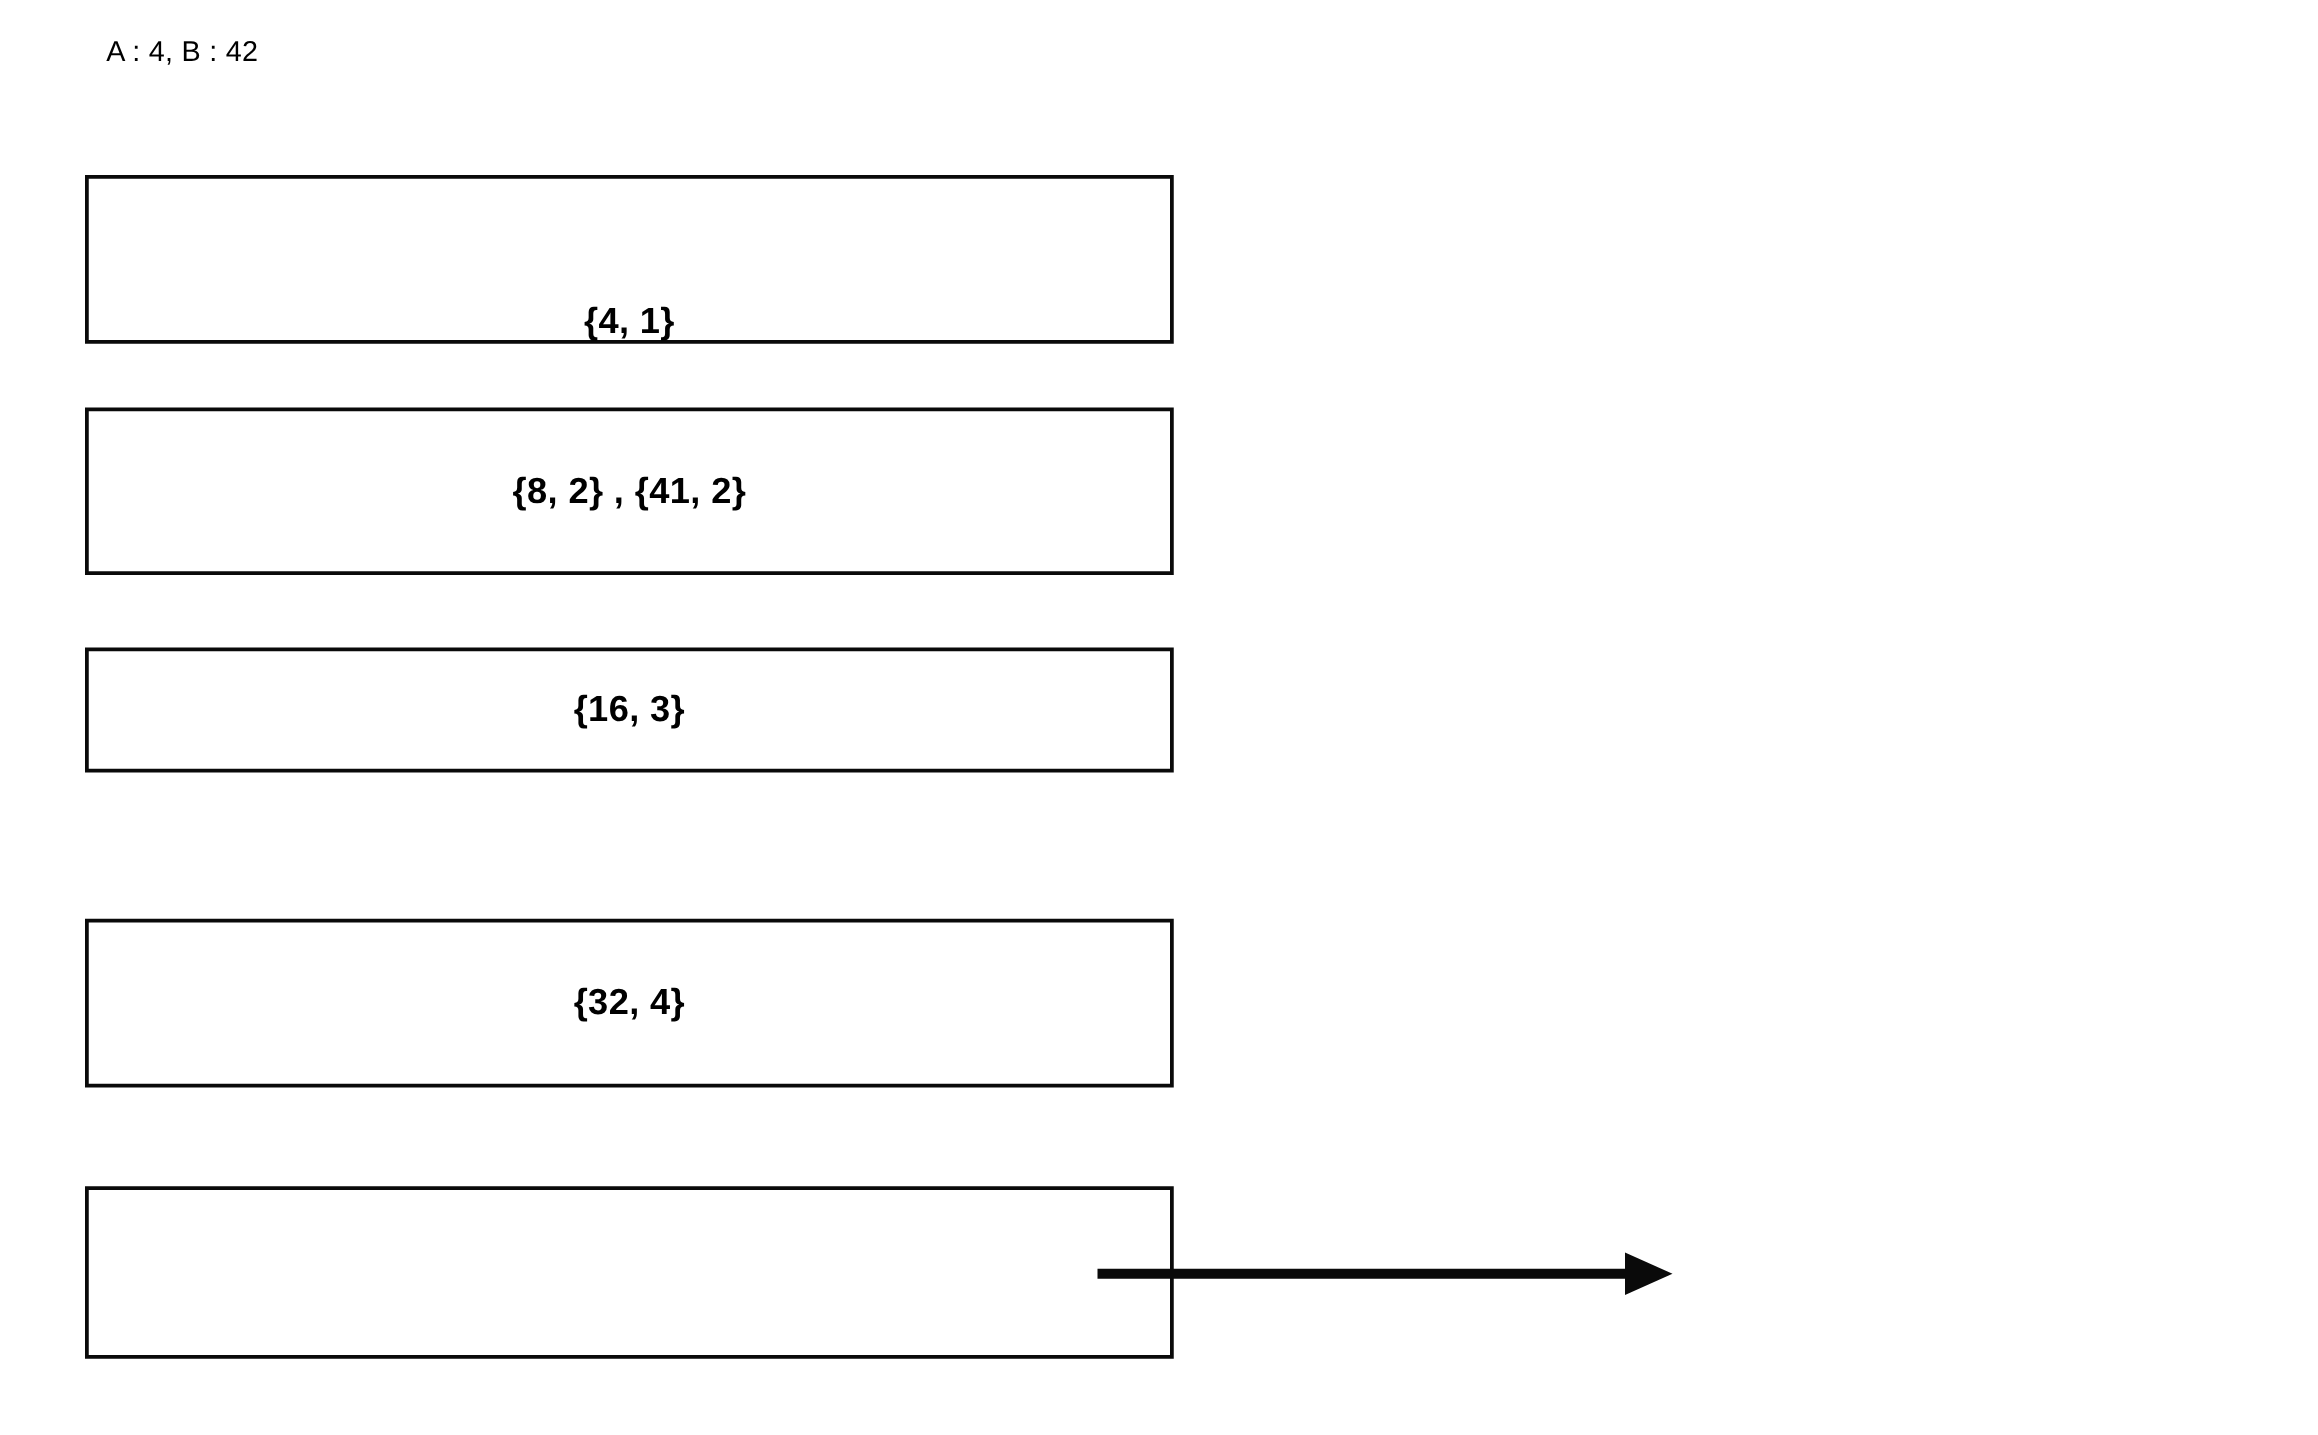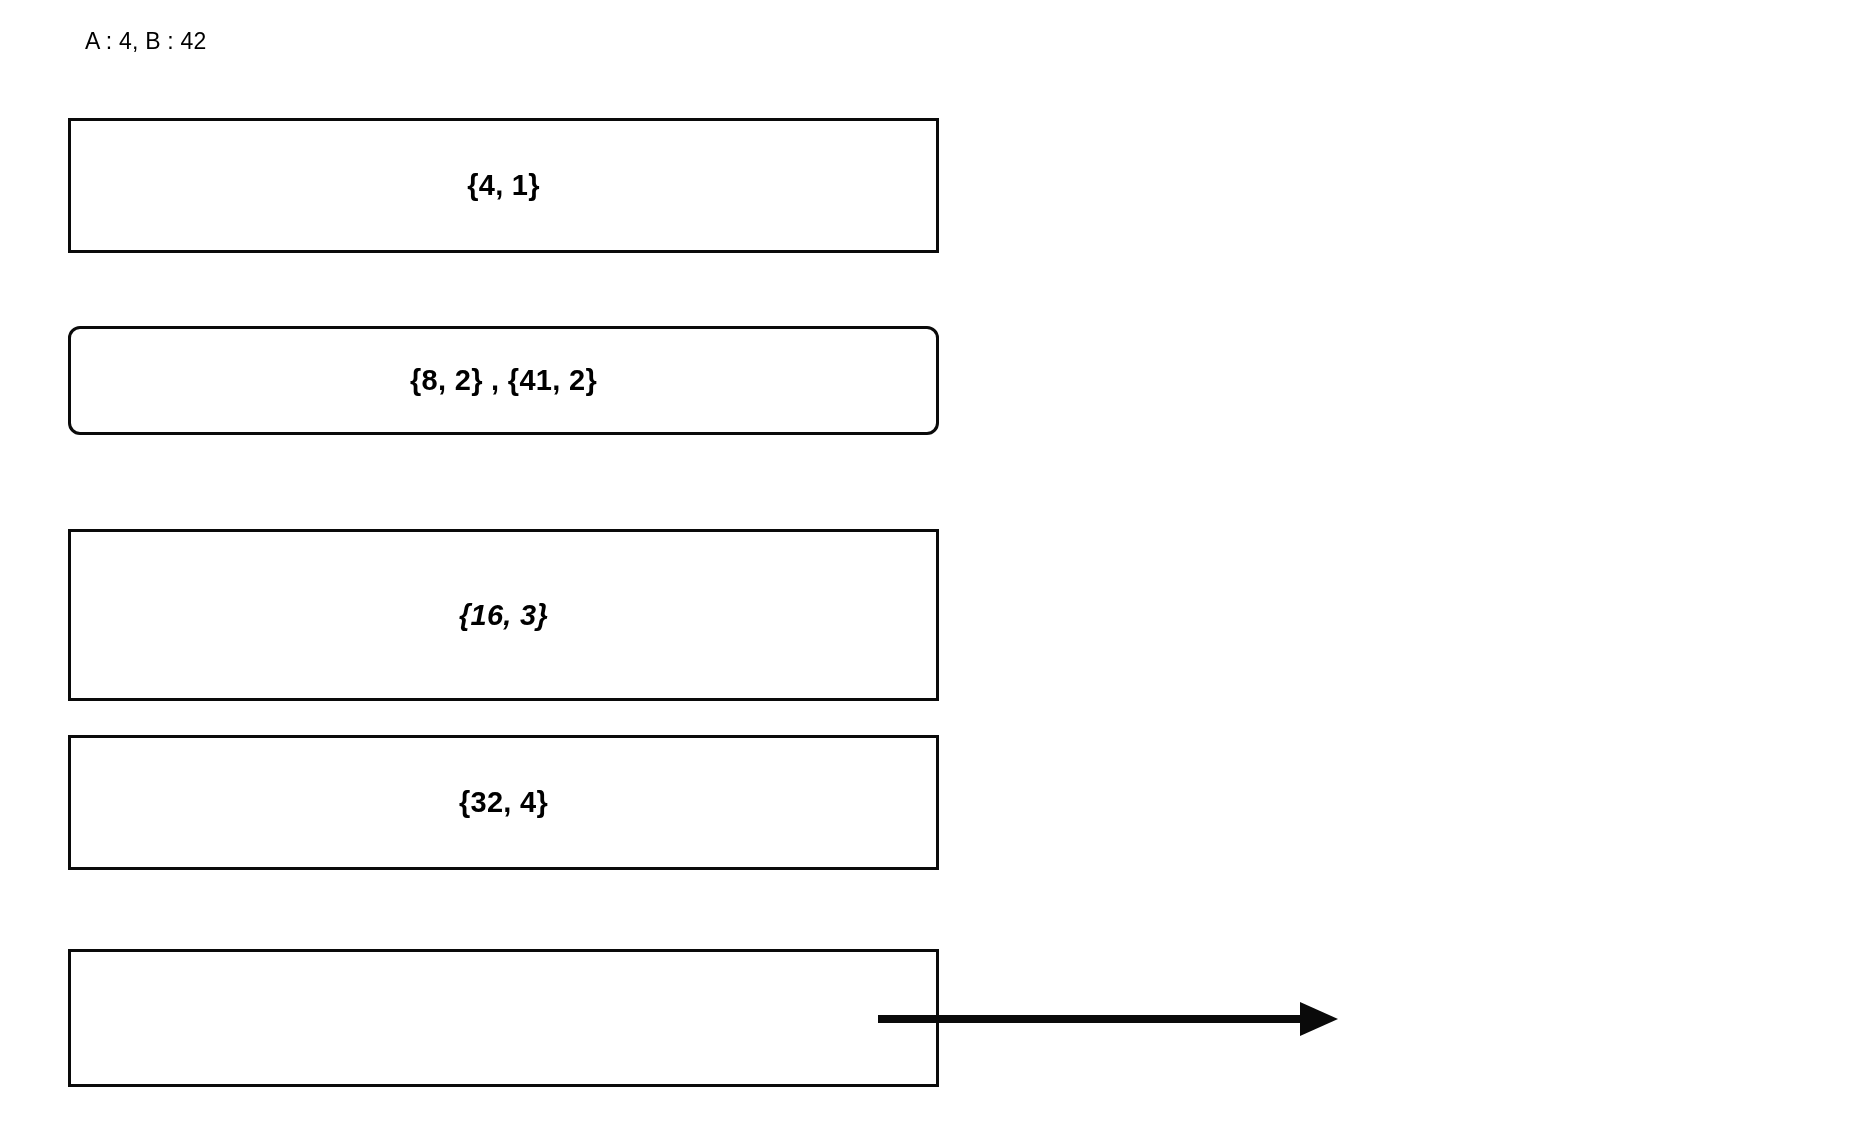--- a/index.html
+++ b/index.html
@@ -49,23 +49,23 @@
   }
 
   .slot-text {
     font-size: 29px;
     font-weight: 700;
     letter-spacing: 0.3px;
     white-space: nowrap;
     line-height: 1;
   }
 
-  .slot-1 { top: 118px;  height: 135px; }
-  .slot-2 { top: 326px;  height: 109px; border-radius: 12px; }
-  .slot-3 { top: 529px;  height: 172px; font-style: italic; }
+  .slot-1 { top: 140px;  height: 135px; align-items: flex-end; }
+  .slot-2 { top: 326px;  height: 134px; }
+  .slot-3 { top: 518px;  height: 100px; }
   .slot-4 { top: 735px;  height: 135px; }
   .slot-5 { top: 949px;  height: 138px; }
 
   .arrow-layer {
     position: absolute;
     left: 860px;
     top: 990px;
     width: 500px;
     height: 60px;
     pointer-events: none;

